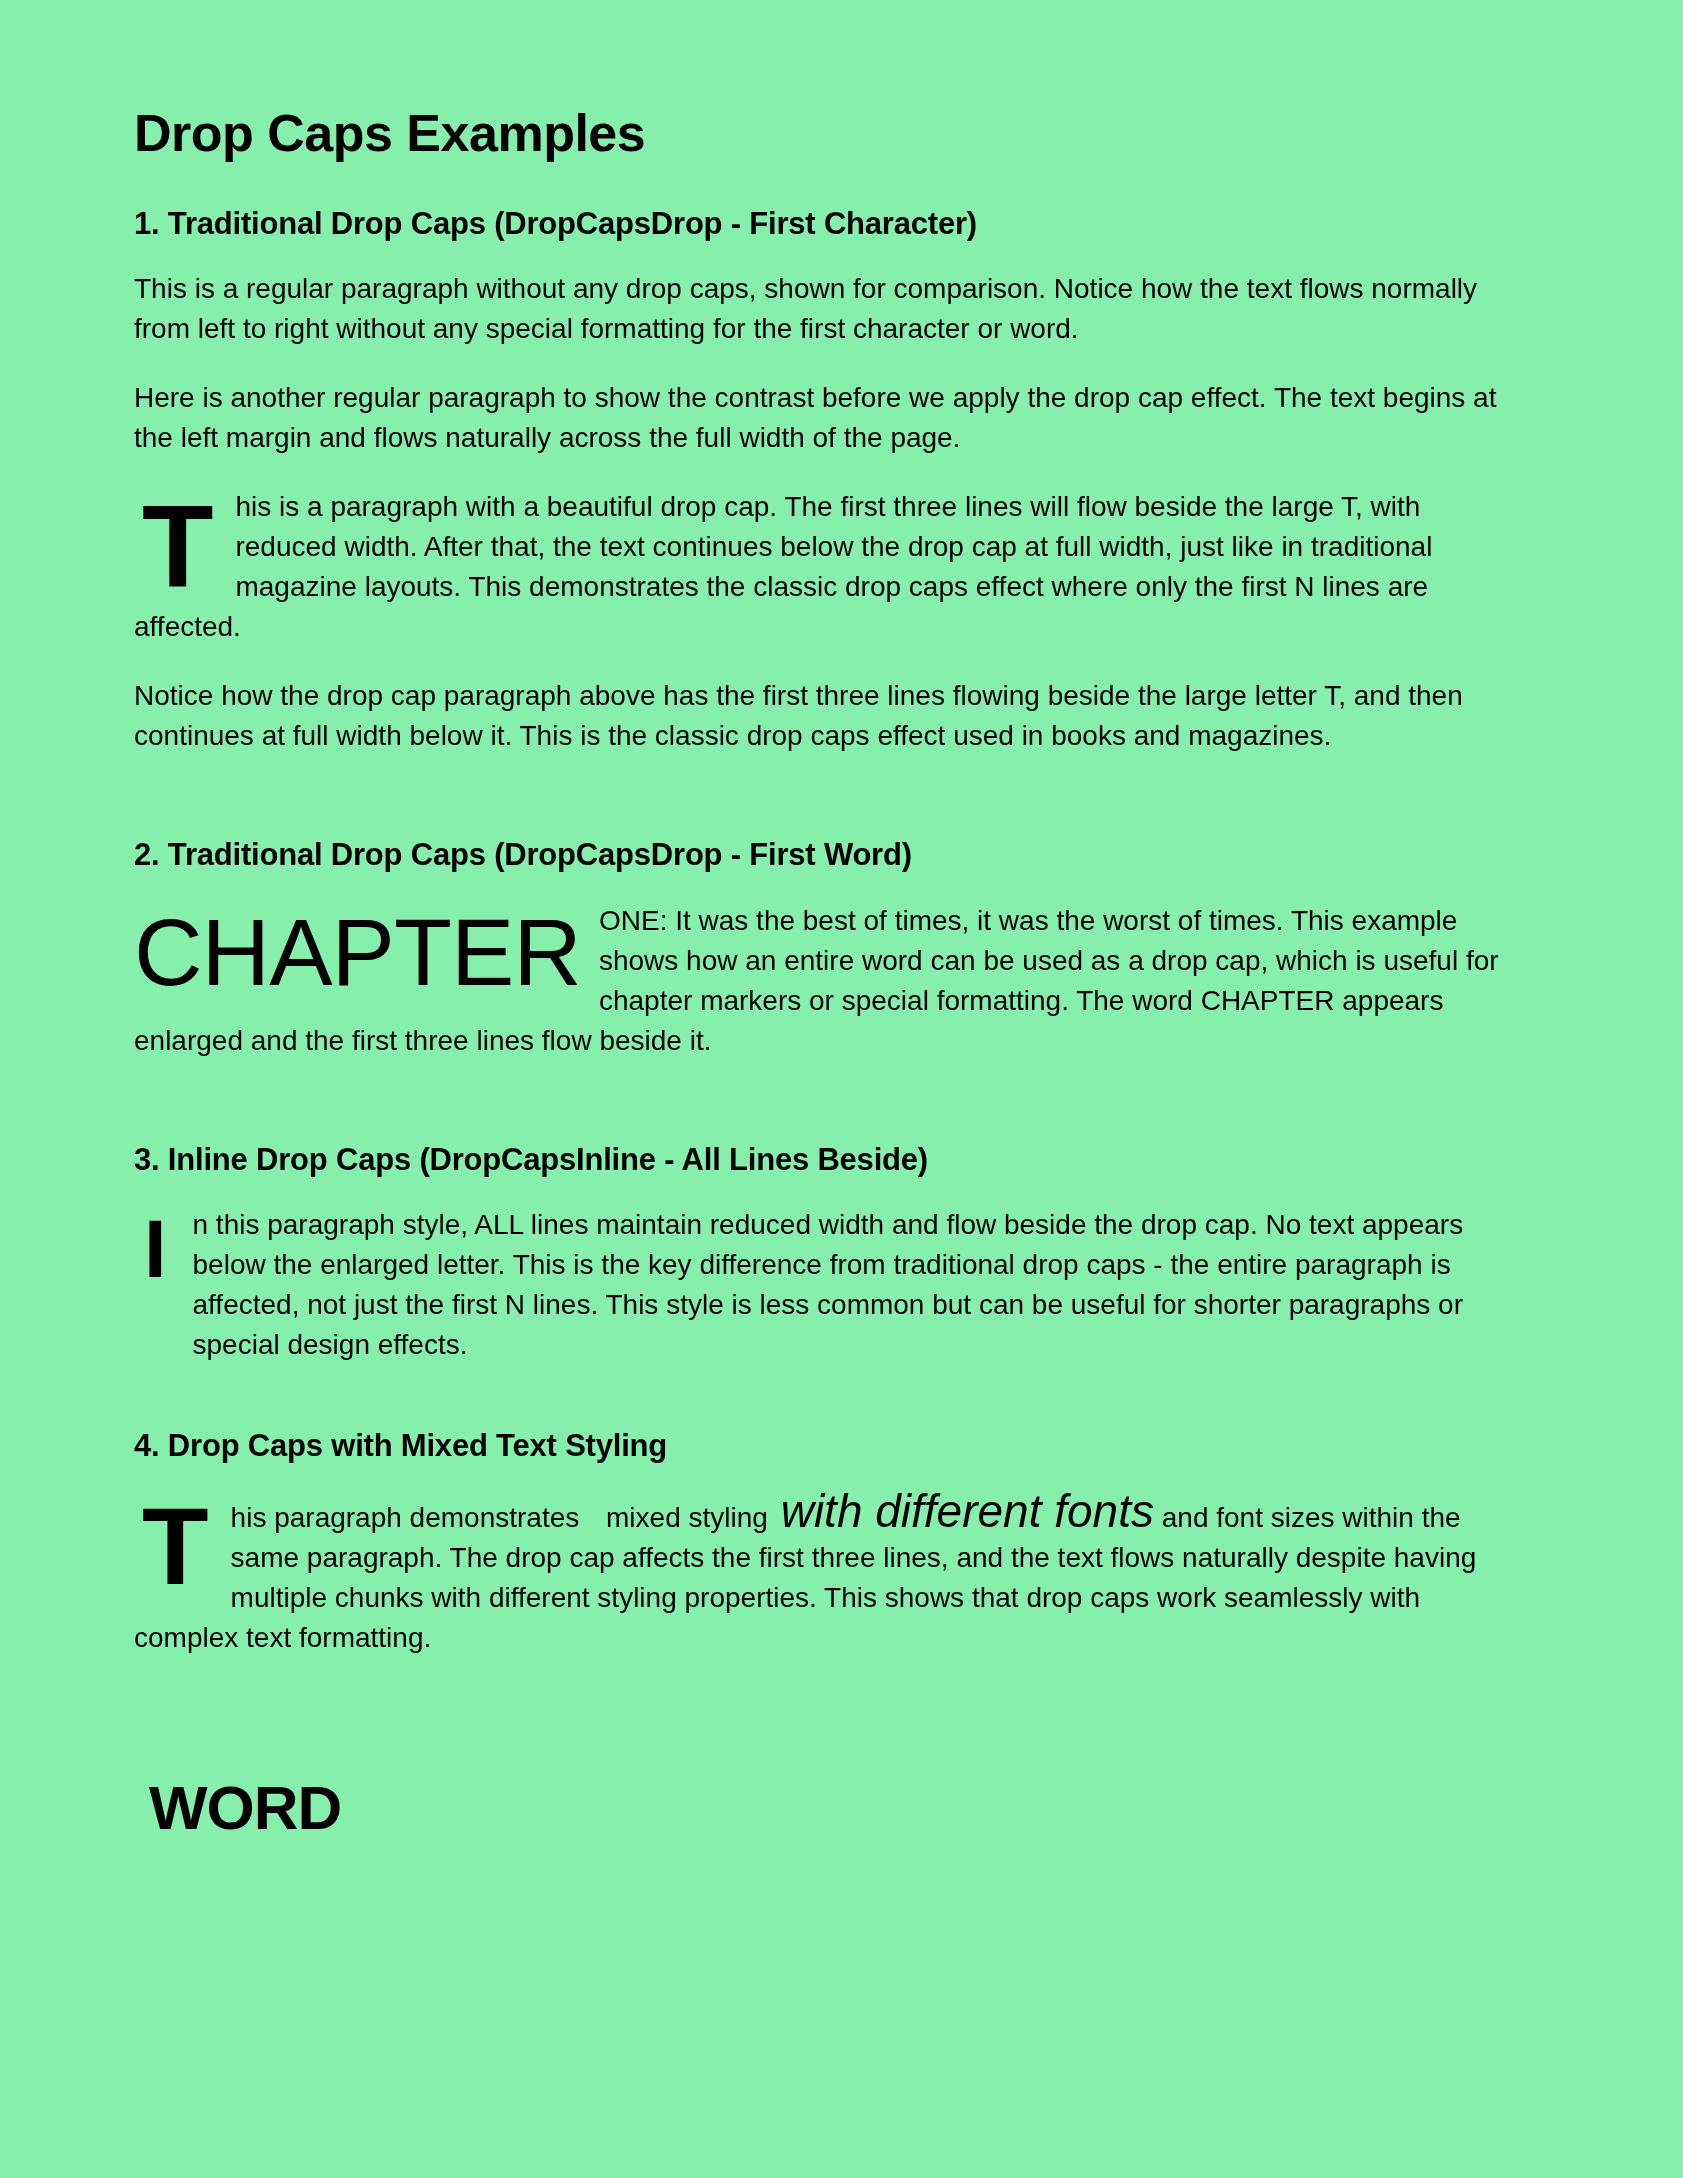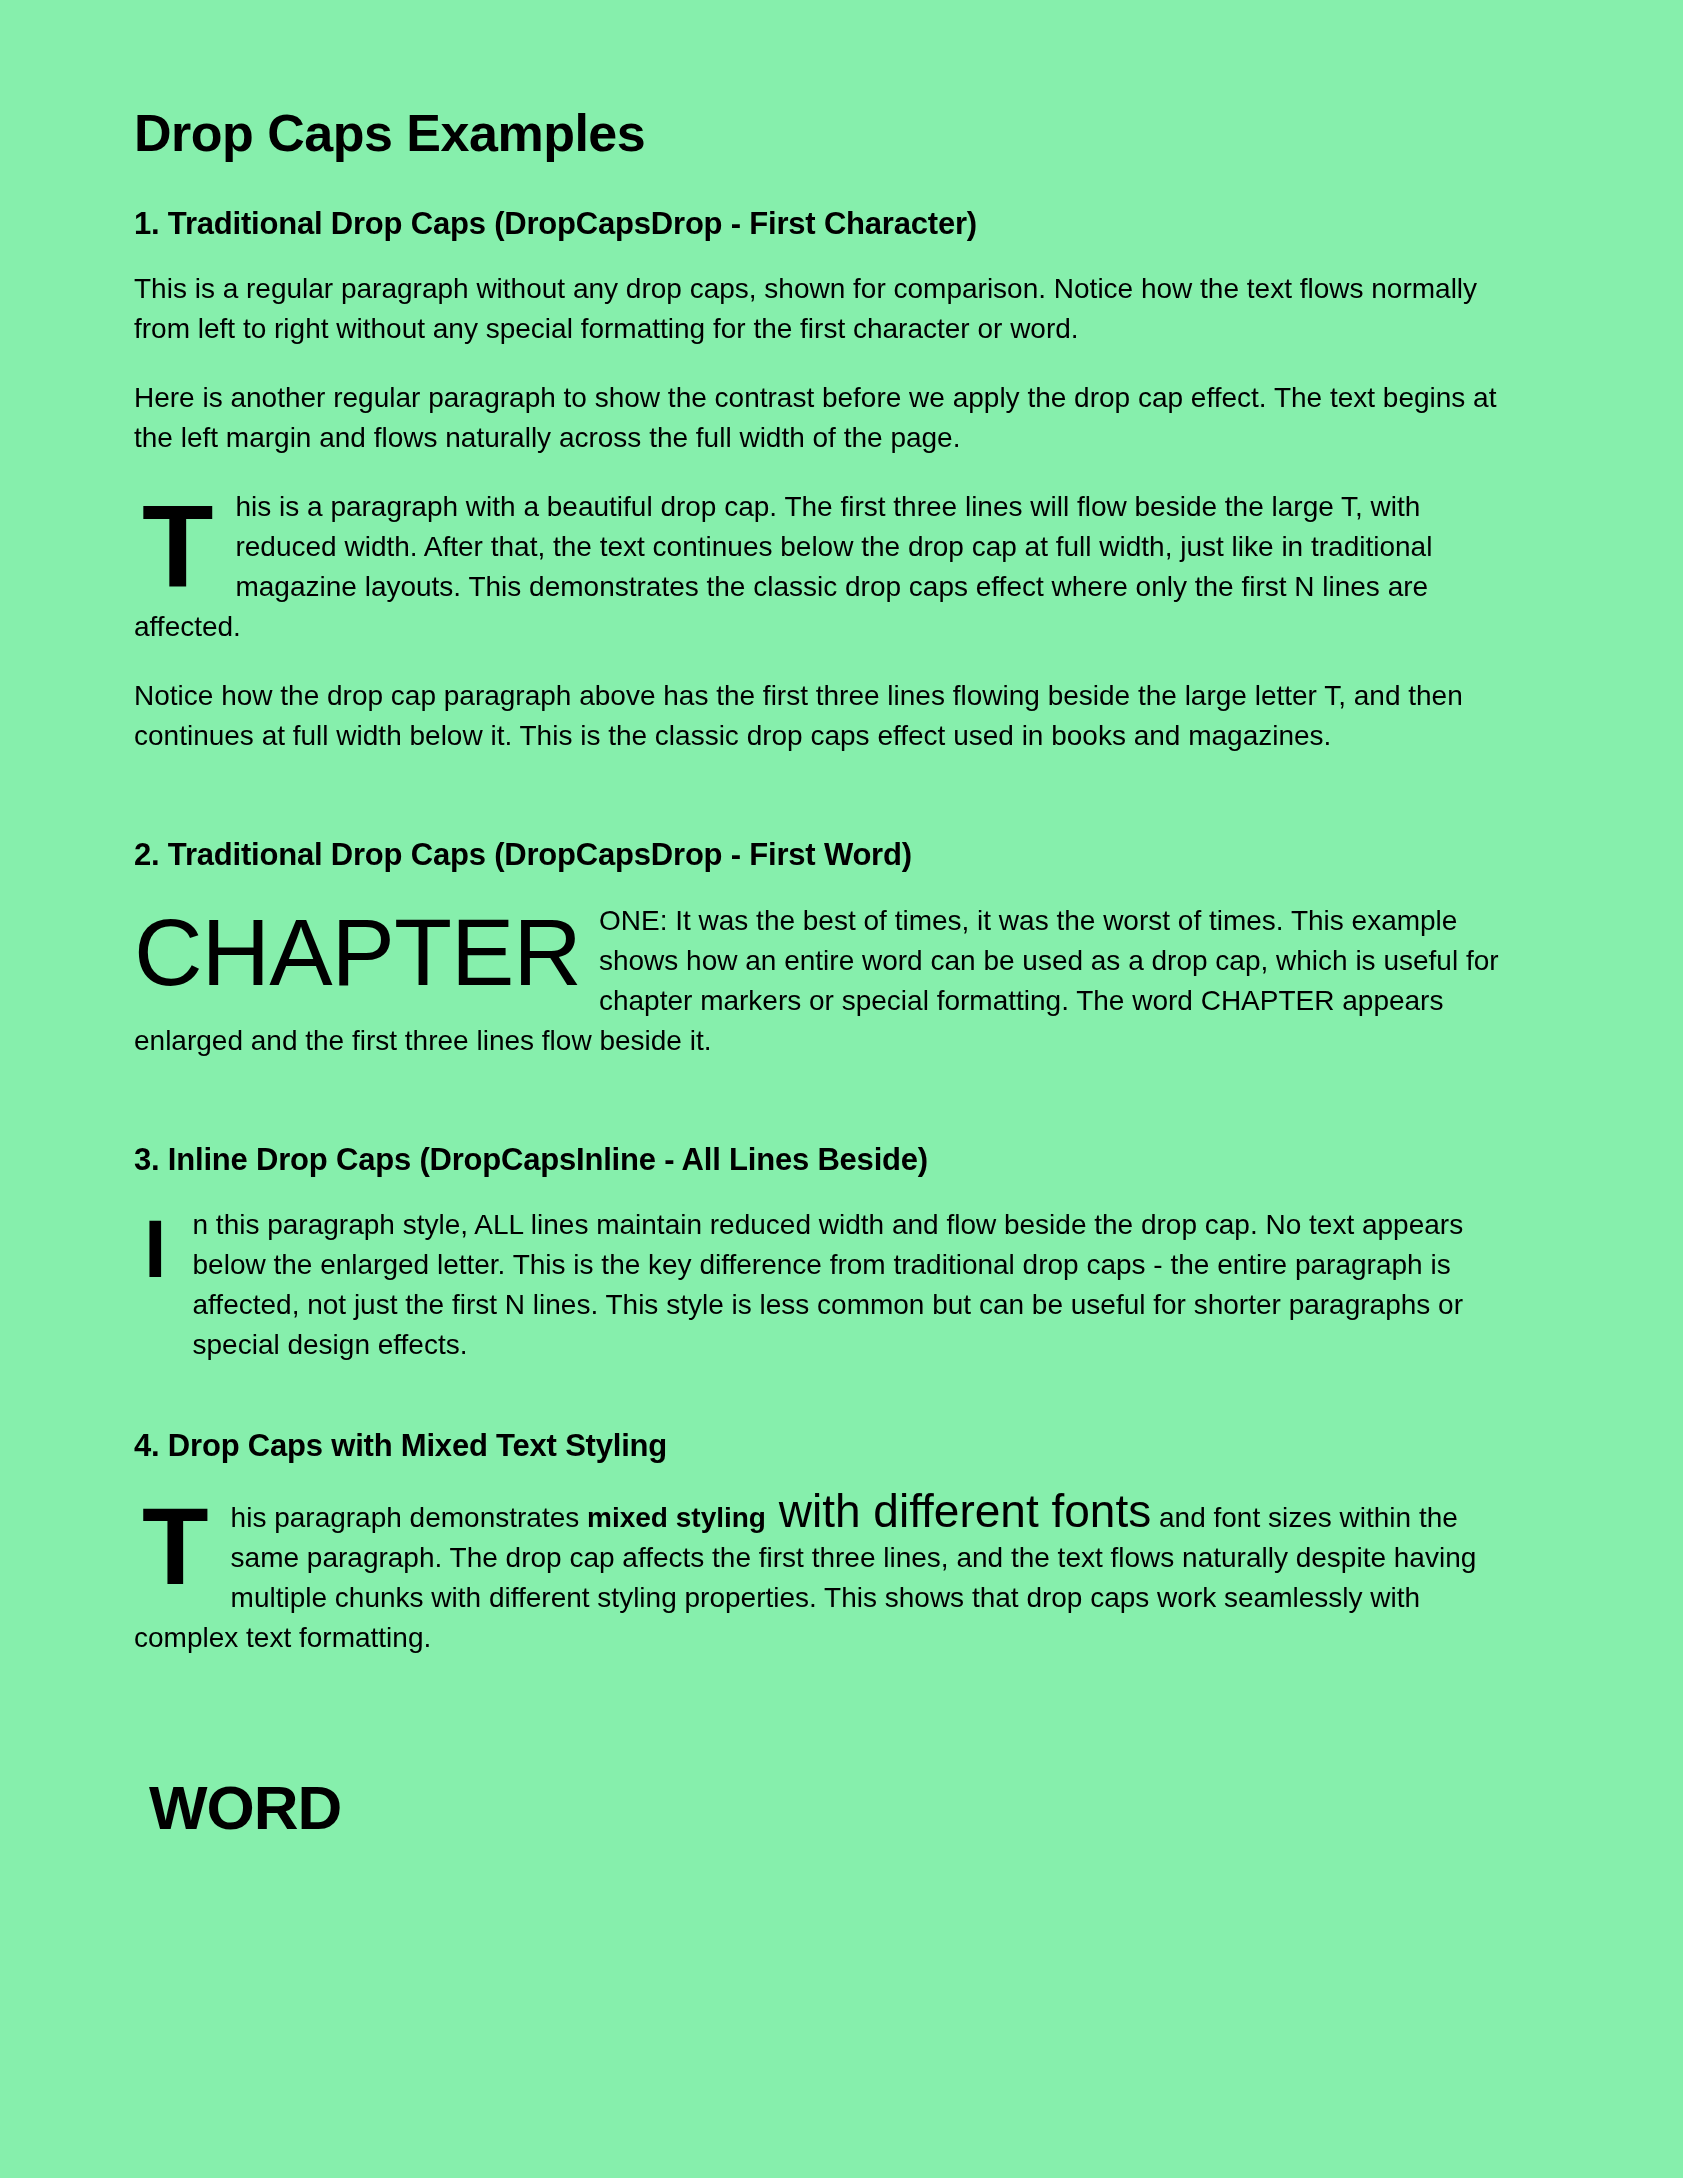--- a/index.html
+++ b/index.html
@@ -97,22 +97,22 @@
     letter-spacing: -1px;
   }
 
   
   .inline-dc-body {
     overflow: hidden;
     display: block;
   }
 
   
-  .bold-run { font-weight: bold; }
-  .big-run  { font-size: 46px; line-height: 40px; }
+  .bold-run { font-weight: normal; margin-left: 19px; }
+  .big-run  { font-size: 46px; line-height: 40px; font-style: italic; }
 
   
   .standalone-word {
     font-size: 62px;
     line-height: 1.0;
     font-weight: bold;
     letter-spacing: -1px;
     margin: 15px;
   }
 

